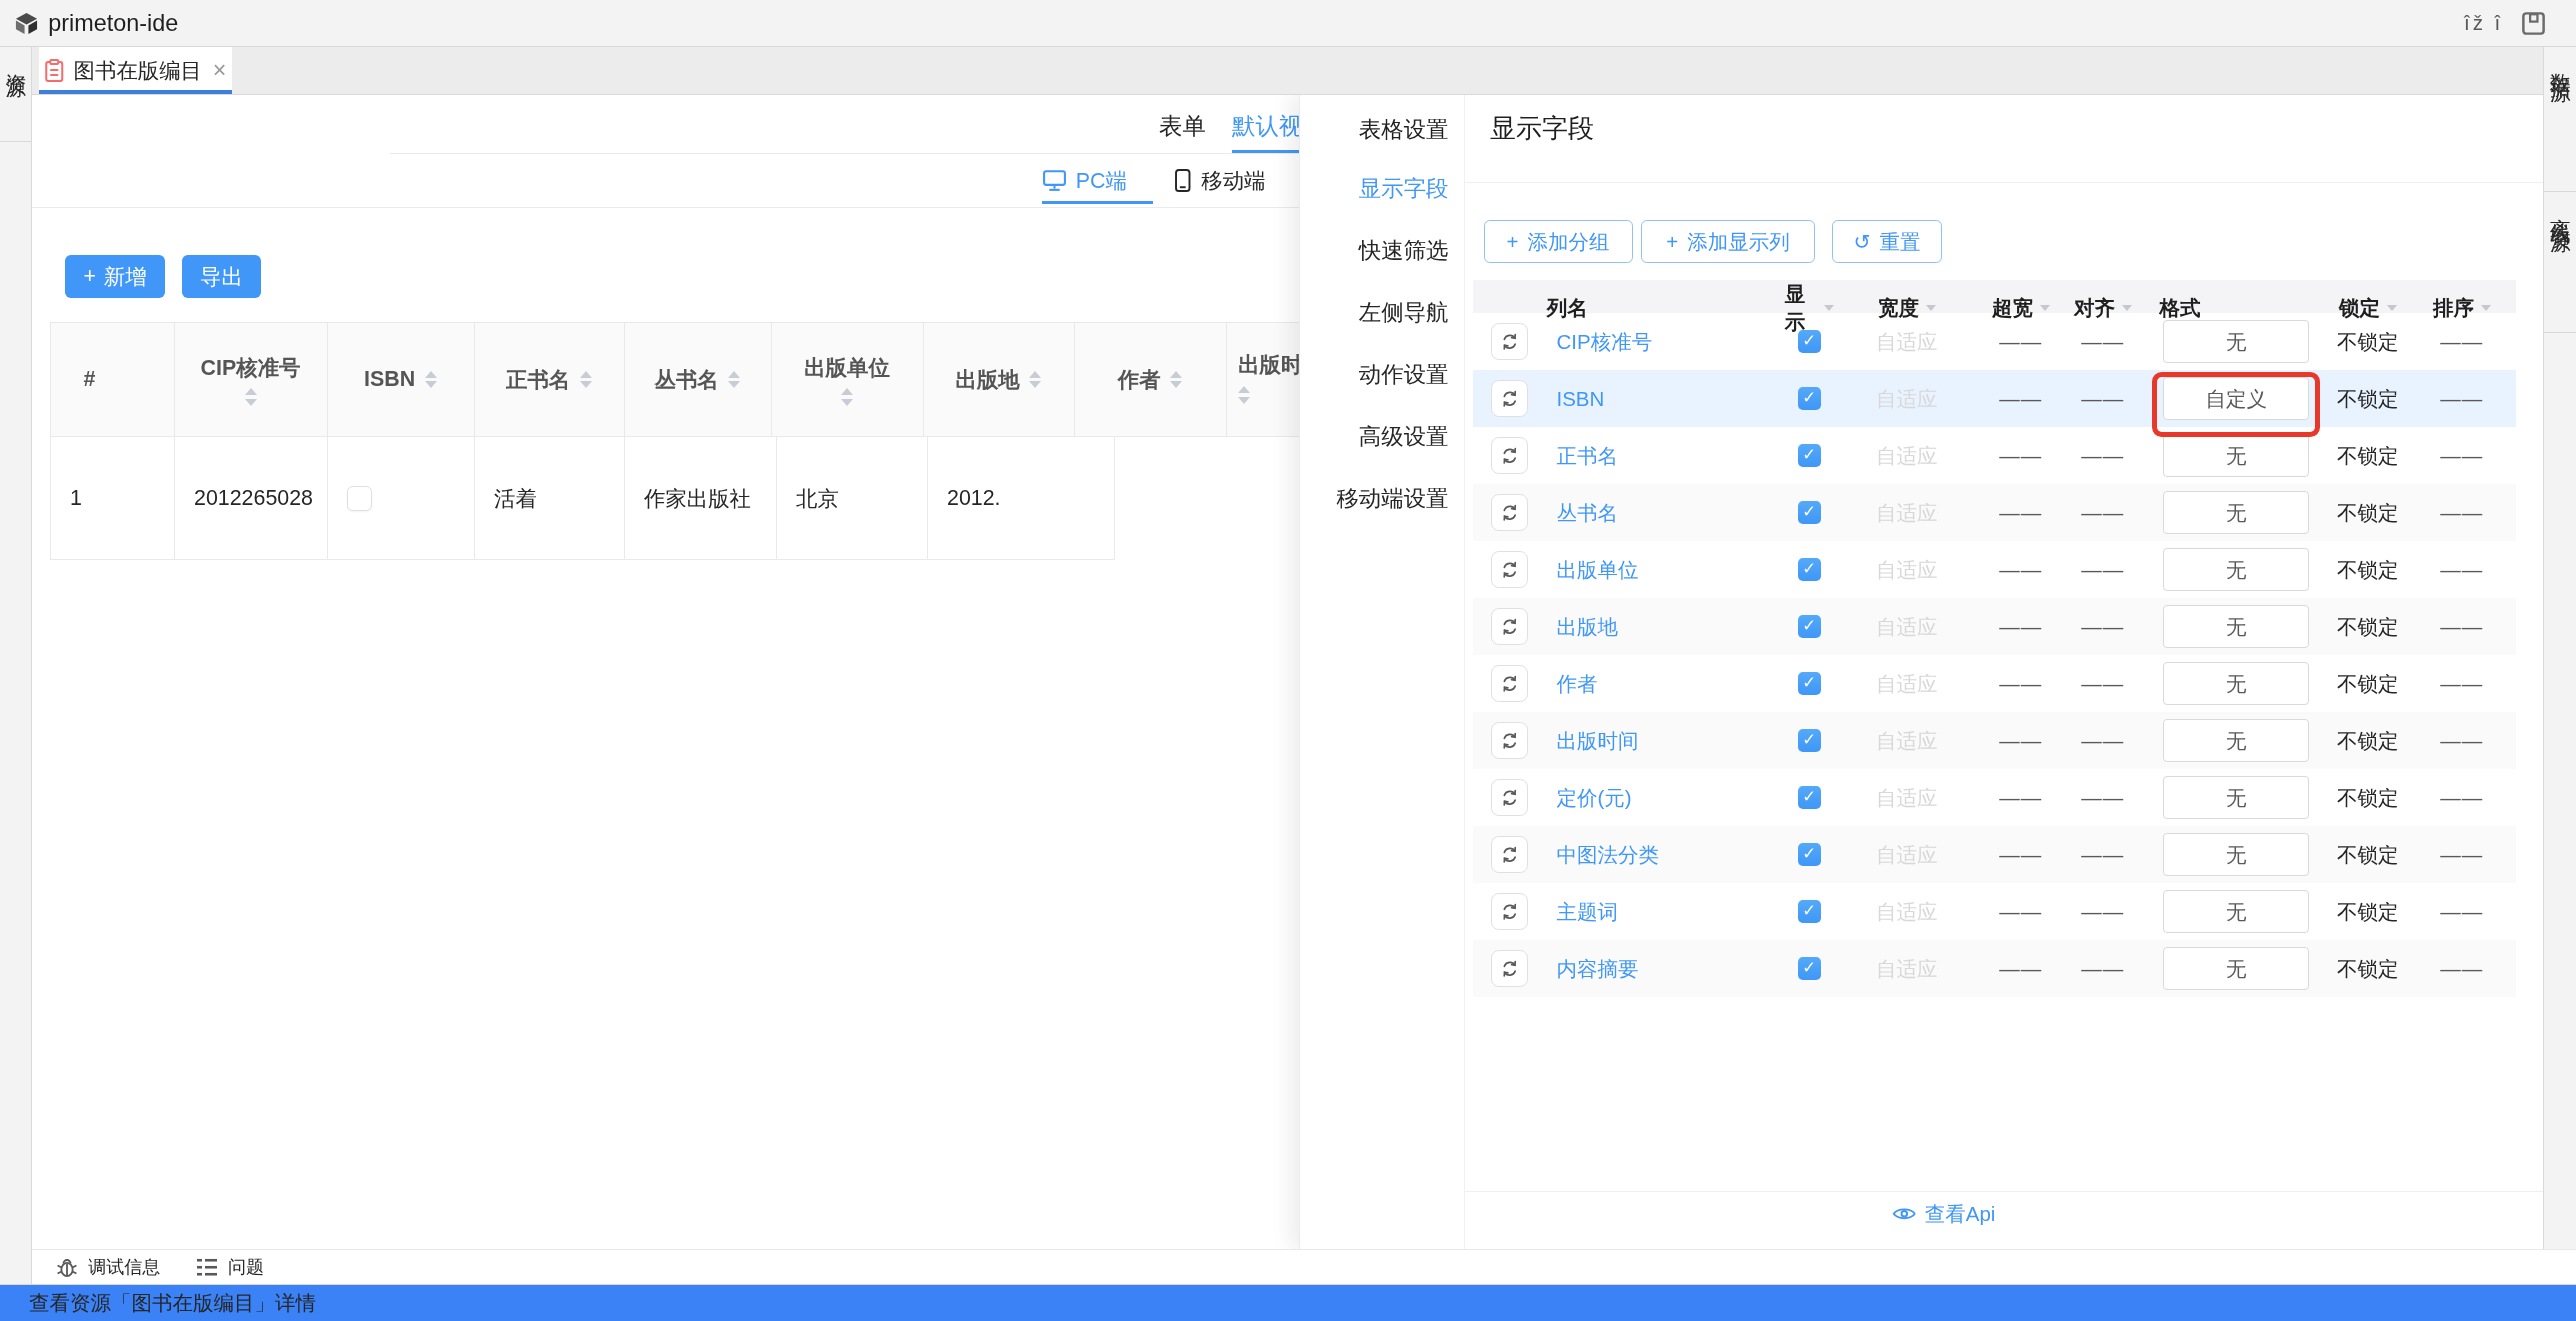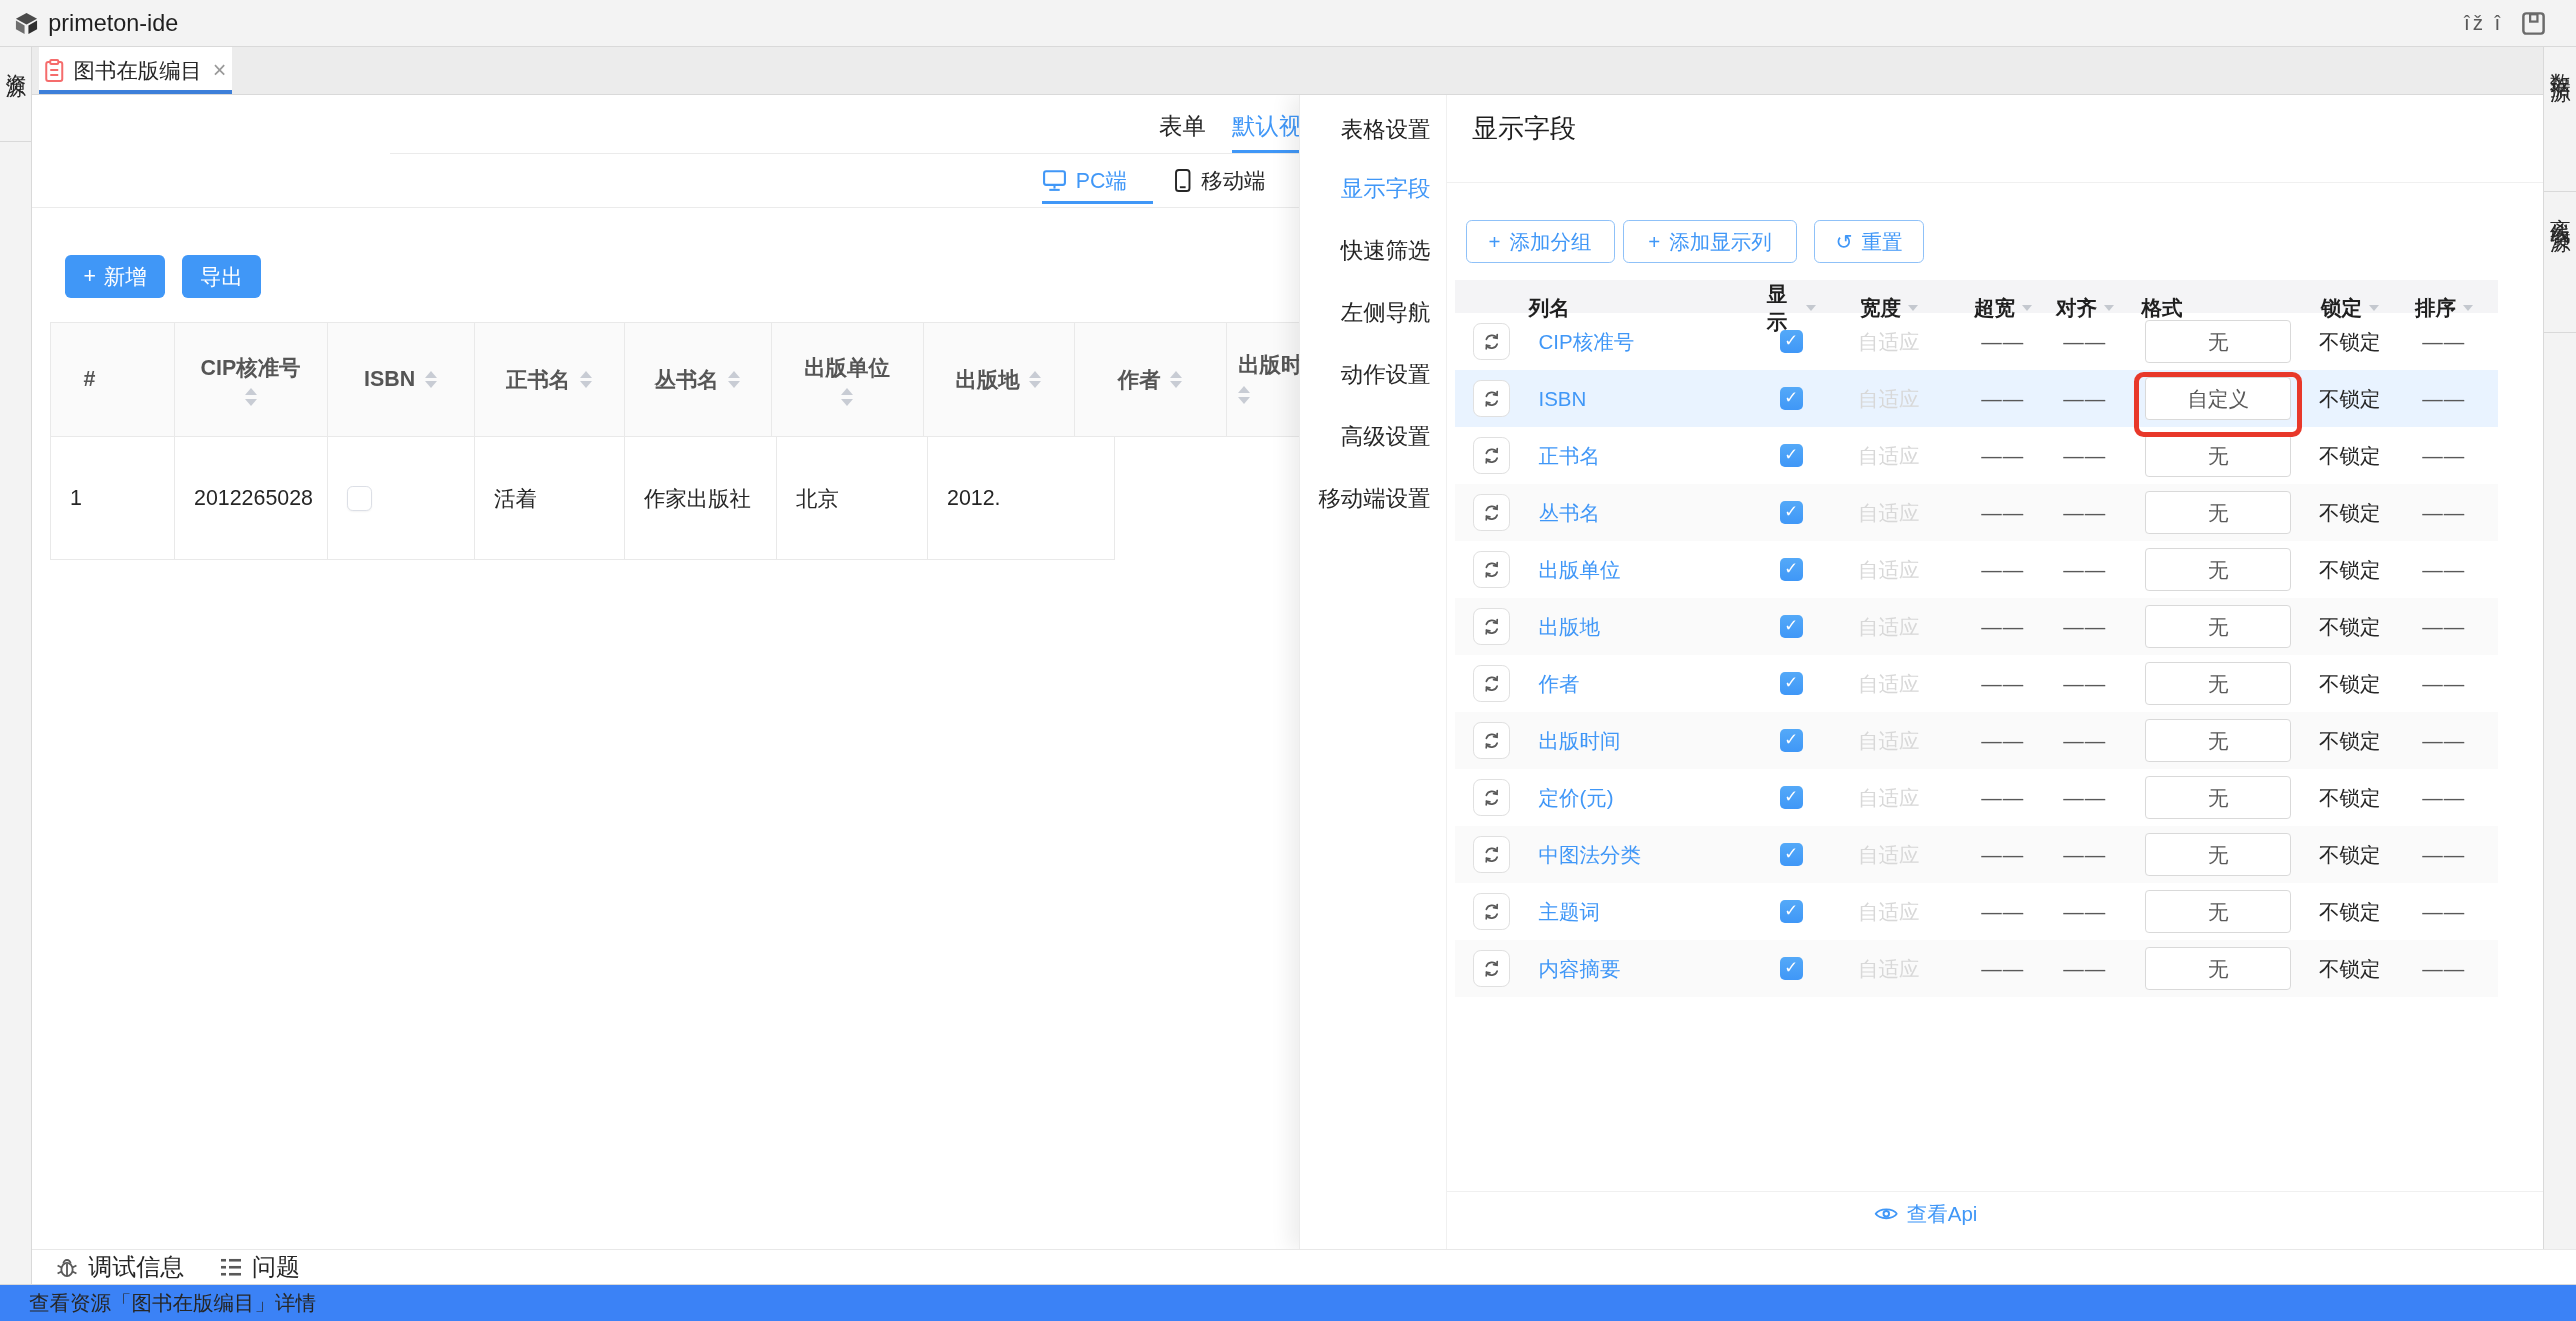--- a/index.html
+++ b/index.html
@@ -54,21 +54,21 @@
 .dt-hcell.clipped { justify-content:flex-start; padding-left:11.7px; align-items:flex-start; padding-top:27px; }
 .sort-arrows { display:flex; flex-direction:column; gap:3.9px; }
 .tri-up { width:0; height:0; border-left:6.8px solid transparent; border-right:6.8px solid transparent; border-bottom:7.8px solid #c8ccd4; }
 .tri-down { width:0; height:0; border-left:6.8px solid transparent; border-right:6.8px solid transparent; border-top:7.8px solid #c8ccd4; }
 .dt-row { display:flex; }
 .dt-cell { height:123px; border-right:1px solid #e9e9e9; border-bottom:1px solid #e9e9e9; display:flex; align-items:center; padding-left:19.5px; font-size:21.4px; color:#262626; background:#fff; }
 .dt-checkbox { width:25px; height:25px; border:1px solid #dcdfe6; border-radius:5.8px; background:#fff; box-shadow:0 1px 1.9px rgba(0,0,0,.05); cursor:pointer; }
 
 
 #panel { position:absolute; left:1299px; top:95px; width:1244px; height:1155px; background:#fff; border-left:1px solid #ebebeb; box-shadow:-9.7px 0 19.5px rgba(0,0,0,.07); z-index:20; display:flex; }
-#panel-menu { width:147px; border-right:1px solid #f0f0f0; padding-top:5.8px; flex:none; }
+#panel-menu { width:147px; border-right:1px solid #f0f0f0; padding-top:5.8px; flex:none;margin-left:18px; }
 #panel-menu-title { height:57px; line-height:57px; text-align:right; padding-right:15.6px; font-size:22.4px; color:#1f1f1f; }
 .menu-item { height:62px; line-height:62px; text-align:right; padding-right:15.6px; font-size:22.4px; color:#262626; cursor:pointer; }
 .menu-item.active { color:#4097f7; }
 #panel-body { position:relative; flex:1; }
 #panel-title { position:absolute; left:25px; top:15.6px; font-size:26px; color:#1f1f1f; }
 #panel-divider { position:absolute; left:0; right:0; top:87px; height:1px; background:#f0f0f0; }
 .panel-btn { position:absolute; top:125px; height:43px; background:#fff; border:1px solid #8fc1f8; border-radius:5.8px; color:#4097f7; font-size:20.5px; display:flex; align-items:center; justify-content:center; gap:8.8px; cursor:pointer; font-family:inherit; }
 #pbtn-0 { left:18.5px; width:149px; }
 #pbtn-1 { left:176px; width:174px; }
 #pbtn-2 { left:367px; width:110px; }
@@ -91,21 +91,21 @@
 .sc-dash { color:#595959; letter-spacing:1px; }
 .sc-fmt { position:relative; }
 .fmt-box { width:146px; height:43px; border:1px solid #d9d9d9; border-radius:3.9px; background:#fff; color:#595959; display:flex; align-items:center; justify-content:center; cursor:pointer; }
 .red-annot { position:absolute; left:7.8px; top:-4.9px; width:168px; height:65px; border:5.8px solid #e8382a; border-radius:9.7px; z-index:6; pointer-events:none; }
 .sc-lock { color:#262626; }
 #panel-footer-divider { position:absolute; left:0; right:0; top:1096px; height:1px; background:#f0f0f0; }
 #api-link { position:absolute; left:479px; top:1105px; transform:translateX(-50%); display:flex; align-items:center; gap:8.8px; color:#4097f7; font-size:20.5px; cursor:pointer; }
 
 
 #bottom-bar { position:absolute; left:32px; top:1249px; width:2544px; height:35px; background:#fff; border-top:1px solid #e8e8e8; display:flex; align-items:center; gap:35px; padding-left:23.4px; z-index:30; }
-.bb-item { display:flex; align-items:center; gap:8.8px; font-size:24px; color:#262626; cursor:pointer; }
+.bb-item { display:flex; align-items:center; gap:8.8px; font-size:18px; color:#262626; cursor:pointer; }
 #status-bar { position:absolute; left:0; top:1284px; width:2576px; height:37px; background:#3b82f6; border-top:1px solid #d9d9d9; line-height:36px; padding-left:29px; font-size:20.5px; color:#262626; z-index:31; }
 </style>
 </head>
 <body>
 
 <div id="titlebar">
   <span id="logo">
     <svg width="25" height="25" viewBox="0 0 26 26">
         <polygon points="13,2 24,8 13,14 2,8" fill="#4a4a4a"></polygon>
         <polygon points="2,10 11,15 11,24 2,19" fill="#6e6e6e"></polygon>

